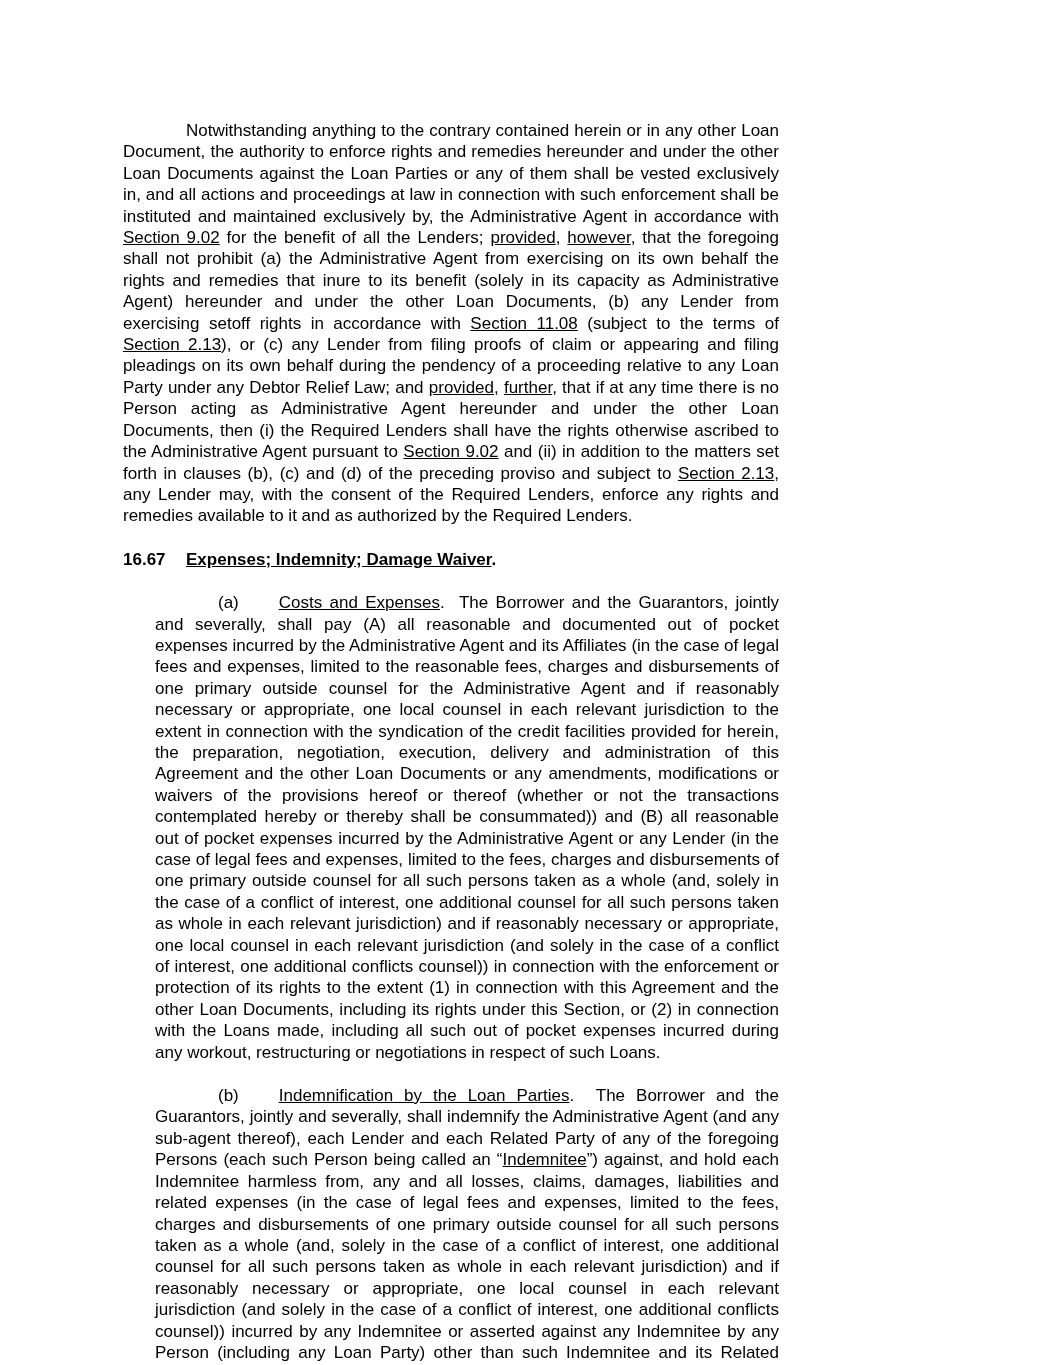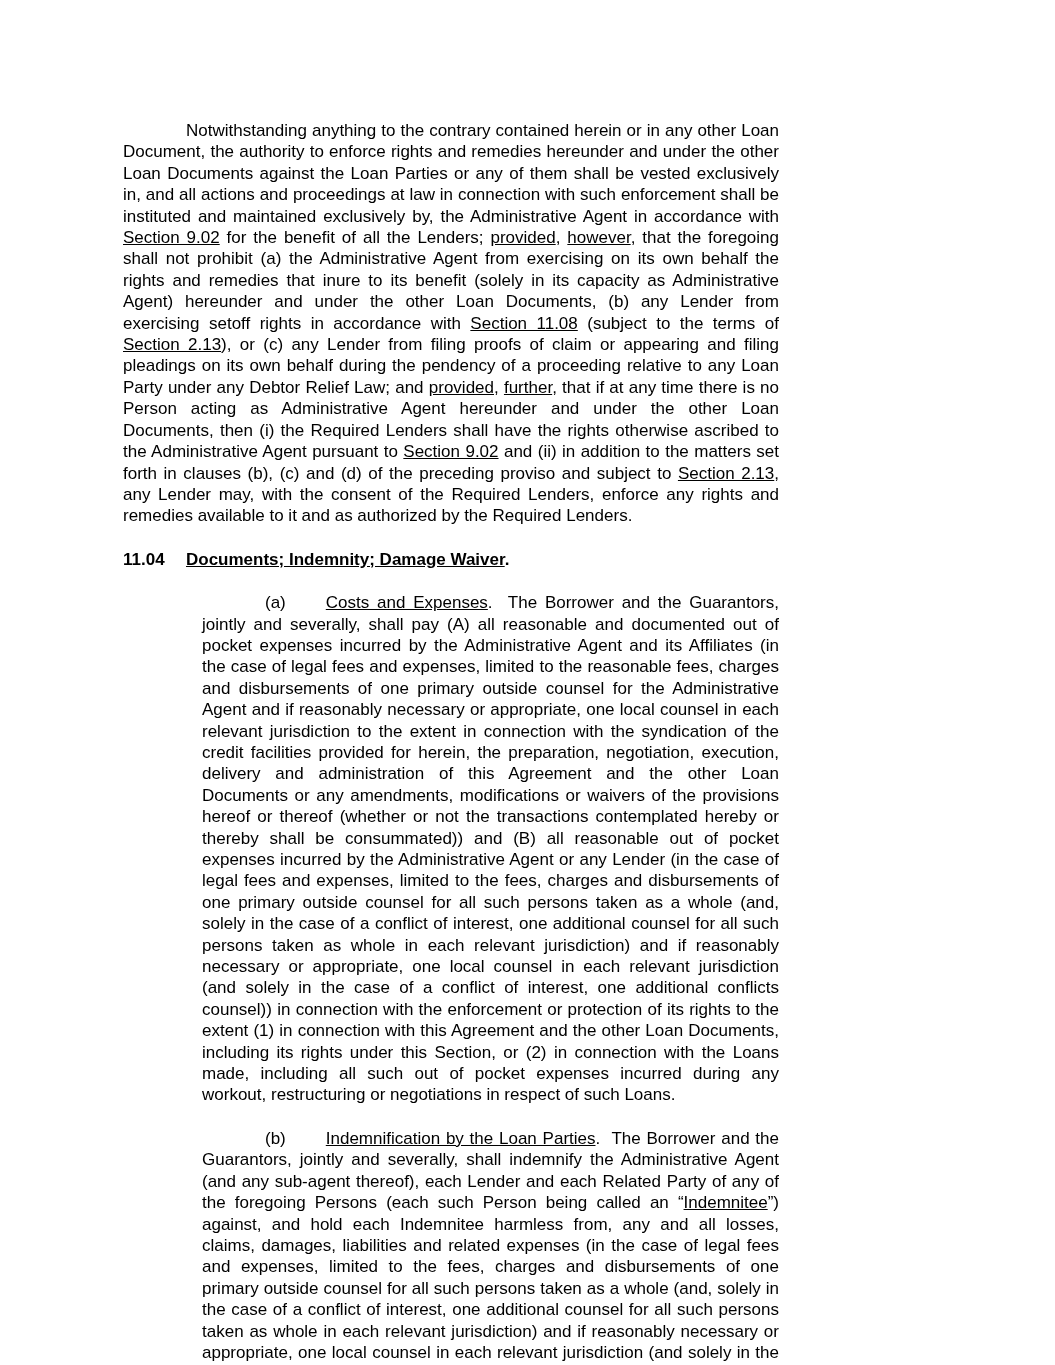--- a/index.html
+++ b/index.html
@@ -21,21 +21,21 @@
     overflow: hidden;
   }
   .p {
     text-align: justify;
     margin: 0 0 22px 0;
   }
   .p-first {
     text-indent: 63px;
   }
   .indent {
-    margin-left: 79px;
+    margin-left: 32px;
     text-indent: 63px;
   }
   .heading {
     font-weight: bold;
     margin: 0 0 22px 0;
   }
   .hnum {
     display: inline-block;
     width: 63px;
   }
@@ -54,20 +54,20 @@
     text-align: center;
   }
 </style>
 </head>
 <body>
 
 <div class="page">
 
   <div class="p p-first"><span>Notwithstanding anything to the contrary contained herein or in any other Loan Document, the authority to enforce rights and remedies hereunder and under the other Loan Documents against the Loan Parties or any of them shall be vested exclusively in, and all actions and proceedings at law in connection with such enforcement shall be instituted and maintained exclusively by, the Administrative Agent in accordance with </span><span class="u">Section 9.02</span><span> for the benefit of all the Lenders; </span><span class="u">provided</span><span>, </span><span class="u">however</span><span>, that the foregoing shall not prohibit (a) the Administrative Agent from exercising on its own behalf the rights and remedies that inure to its benefit (solely in its capacity as Administrative Agent) hereunder and under the other Loan Documents, (b) any Lender from exercising setoff rights in accordance with </span><span class="u">Section 11.08</span><span> (subject to the terms of </span><span class="u">Section 2.13</span><span>), or (c) any Lender from filing proofs of claim or appearing and filing pleadings on its own behalf during the pendency of a proceeding relative to any Loan Party under any Debtor Relief Law; and </span><span class="u">provided</span><span>, </span><span class="u">further</span><span>, that if at any time there is no Person acting as Administrative Agent hereunder and under the other Loan Documents, then (i) the Required Lenders shall have the rights otherwise ascribed to the Administrative Agent pursuant to </span><span class="u">Section 9.02</span><span> and (ii) in addition to the matters set forth in clauses (b), (c) and (d) of the preceding proviso and subject to </span><span class="u">Section 2.13</span><span>, any Lender may, with the consent of the Required Lenders, enforce any rights and remedies available to it and as authorized by the Required Lenders.</span></div>
 
-  <div class="heading"><span class="hnum">11.04</span><span class="u">Documents; Indemnity; Damage Waiver</span><span>.</span></div>
+  <div class="heading"><span class="hnum">16.67</span><span class="u">Expenses; Indemnity; Damage Waiver</span><span>.</span></div>
 
   <div class="p indent"><span>(a)</span><span class="tab"></span><span><span class="u">Costs and Expenses</span><span>.&nbsp; The Borrower and the Guarantors, jointly and severally, shall pay (A) all reasonable and documented out of pocket expenses incurred by the Administrative Agent and its Affiliates (in the case of legal fees and expenses, limited to the reasonable fees, charges and disbursements of one primary outside counsel for the Administrative Agent and if reasonably necessary or appropriate, one local counsel in each relevant jurisdiction to the extent in connection with the syndication of the credit facilities provided for herein, the preparation, negotiation, execution, delivery and administration of this Agreement and the other Loan Documents or any amendments, modifications or waivers of the provisions hereof or thereof (whether or not the transactions contemplated hereby or thereby shall be consummated)) and (B) all reasonable out of pocket expenses incurred by the Administrative Agent or any Lender (in the case of legal fees and expenses, limited to the fees, charges and disbursements of one primary outside counsel for all such persons taken as a whole (and, solely in the case of a conflict of interest, one additional counsel for all such persons taken as whole in each relevant jurisdiction) and if reasonably necessary or appropriate, one local counsel in each relevant jurisdiction (and solely in the case of a conflict of interest, one additional conflicts counsel)) in connection with the enforcement or protection of its rights to the extent (1) in connection with this Agreement and the other Loan Documents, including its rights under this Section, or (2) in connection with the Loans made, including all such out of pocket expenses incurred during any workout, restructuring or negotiations in respect of such Loans.</span></span></div>
 
   <div class="p indent"><span>(b)</span><span class="tab"></span><span><span class="u">Indemnification by the Loan Parties</span><span>.&nbsp; The Borrower and the Guarantors, jointly and severally, shall indemnify the Administrative Agent (and any sub-agent thereof), each Lender and each Related Party of any of the foregoing Persons (each such Person being called an “</span><span class="u">Indemnitee</span><span>”) against, and hold each Indemnitee harmless from, any and all losses, claims, damages, liabilities and related expenses (in the case of legal fees and expenses, limited to the fees, charges and disbursements of one primary outside counsel for all such persons taken as a whole (and, solely in the case of a conflict of interest, one additional counsel for all such persons taken as whole in each relevant jurisdiction) and if reasonably necessary or appropriate, one local counsel in each relevant jurisdiction (and solely in the case of a conflict of interest, one additional conflicts counsel)) incurred by any Indemnitee or asserted against any Indemnitee by any Person (including any Loan Party) other than such Indemnitee and its Related Parties to the extent arising out of, in connection with, or as a result of (A) the execution, enforcement or delivery of this</span></span></div>
 
 
 </div>
 
 </body></html>

